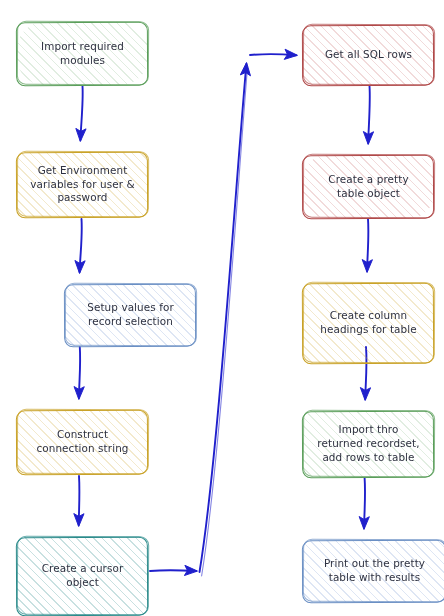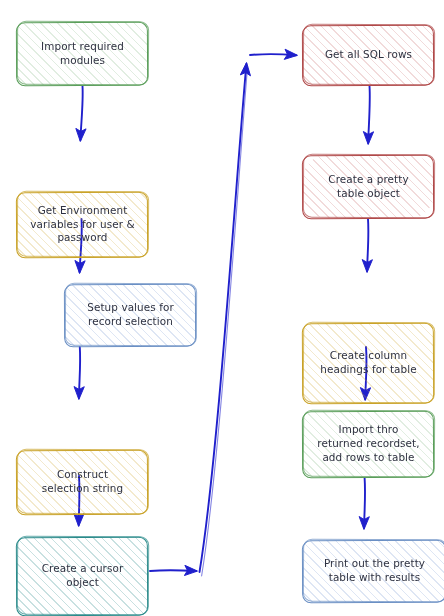--- a/index.html
+++ b/index.html
@@ -66,21 +66,20 @@
     background:repeating-linear-gradient(45deg,
       rgba(106,168,106,.20) 0px, rgba(106,168,106,.20) 1.1px,
       rgba(255,255,255,0) 1.1px, rgba(255,255,255,0) 6px);
   }
   .c-green::before,.c-green::after{border-color:#5a9e5a;}
 
   .c-yellow{
     background:repeating-linear-gradient(45deg,
       rgba(206,166,46,.24) 0px, rgba(206,166,46,.24) 1.1px,
       rgba(255,255,255,0) 1.1px, rgba(255,255,255,0) 6px);
-    margin-top:40px;
   }
   .c-yellow::before,.c-yellow::after{border-color:#c9a227;}
 
   .c-blue{
     background:repeating-linear-gradient(45deg,
       rgba(90,130,200,.20) 0px, rgba(90,130,200,.20) 1.1px,
       rgba(255,255,255,0) 1.1px, rgba(255,255,255,0) 6px);
   }
   .c-blue::before,.c-blue::after{border-color:#6a8fc4;}
 
@@ -123,39 +122,39 @@
       <path d="M364.6,478 C365.8,495 364.3,513 364.0,528" stroke-width="1.9"></path>
 
       <path d="M150,571 C168,569.6 184,570.4 196,571" stroke-width="1.9"></path>
       <path d="M199.5,572 C218,460 236,180 246.4,64" stroke-width="1.9"></path>
       <path d="M250,55 C268,53.4 286,54.4 296,55.2" stroke-width="1.9"></path>
     </g>
 
     <path d="M201.6,576 C220,462 238,182 247.6,66" stroke="#2020cc" stroke-width="1.1" fill="none" opacity=".55" stroke-linecap="round"></path>
   </svg>
 
-  <div class="node c-green" style="left:17px;top:22px;width:131px;height:63px;">
+  <div class="node c-green" style="left:17px;top:22px;width:131px;height:63px;border-radius:27px;">
     <span class="label">Import required
 modules</span>
   </div>
 
   <div class="node c-yellow" style="left:17px;top:152px;width:131px;height:65px;">
     <span class="label">Get Environment
 variables for user &amp;
 password</span>
   </div>
 
   <div class="node c-blue" style="left:17px;top:284px;width:131px;height:62px;margin-left:48px;">
     <span class="label">Setup values for
 record selection</span>
   </div>
 
   <div class="node c-yellow" style="left:17px;top:410px;width:131px;height:64px;">
     <span class="label">Construct
-selection string</span>
+connection string</span>
   </div>
 
   <div class="node c-teal" style="left:17px;top:537px;width:131px;height:78px;">
     <span class="label">Create a cursor
 object</span>
   </div>
 
   <div class="node c-red" style="left:303px;top:25px;width:131px;height:60px;">
     <span class="label">Get all SQL rows</span>
   </div>

